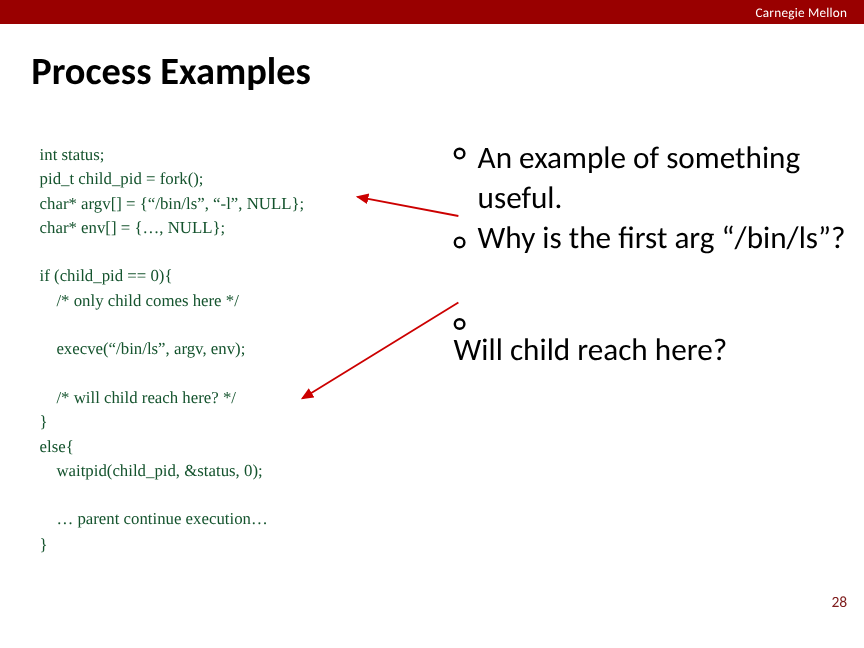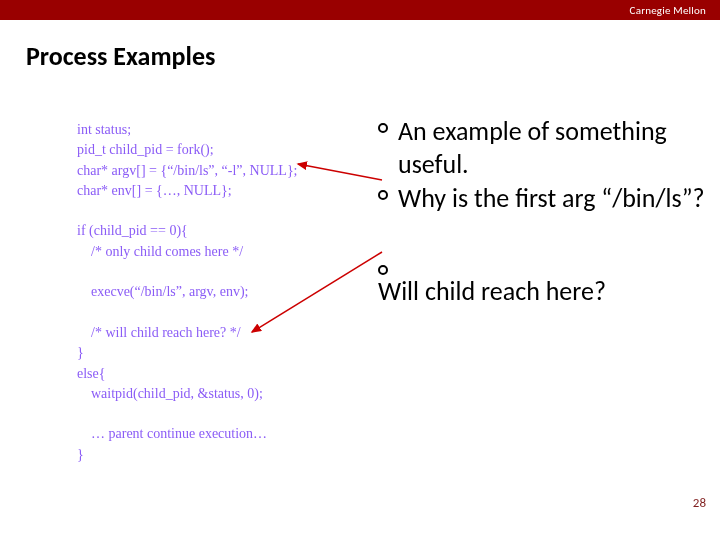--- a/index.html
+++ b/index.html
@@ -1,26 +1,26 @@
 <!DOCTYPE html>
 <html><head>
 <meta charset="utf-8">
 <style>
   * { margin: 0; padding: 0; box-sizing: border-box; }
   html, body { width: 720px; height: 540px; background: #fff; font-family: Calibri, Arial, sans-serif; position: relative; }
   .slide { width: 720px; height: 520px; position: relative; }
   .topbar { width: 100%; height: 20px; background: #990000; display: flex; justify-content: flex-end; align-items: center; padding-right: 14px; }
   .topbar-text { color: #fff; font-size: 11px; font-weight: 400; letter-spacing: 0.2px; }
-  .title { position: absolute; left: 26px; top: 40px; font-size: 26px; font-weight: 700; color: #000; font-family: Calibri, Arial, sans-serif; }
-  .code { position: absolute; left: 33px; top: 120px; font-family: "Comic Sans MS", cursive; font-size: 14px; line-height: 1.45; color: #8b5cf6; white-space: pre; margin-left: 44px; }
+  .title { position: absolute; left: 26px; top: 40px; font-size: 32px; font-weight: 700; color: #000; font-family: Calibri, Arial, sans-serif; }
+  .code { position: absolute; left: 33px; top: 120px; font-family: "Comic Sans MS", cursive; font-size: 14px; line-height: 1.45; color: #14532d; white-space: pre; }
   .bullets { position: absolute; left: 378px; top: 115px; width: 330px; font-size: 26px; color: #000; }
   .bullet { display: flex; align-items: flex-start; margin-bottom: 2px; }
   .bullet .marker { width: 10px; height: 10px; border: 2px solid #000; border-radius: 50%; margin-top: 8px; margin-right: 10px; flex-shrink: 0; }
   .bullet .txt { line-height: 1.25; }
-  .b2 { margin-top: 0px; }
+  .b2 { margin-top: 0px; align-items: center; }
   .b3 { margin-top: 42px; flex-direction: column; }
   .pagenum { position: absolute; right: 14px; bottom: 10px; font-size: 13px; color: #7f1d1d; }
   
   .arrow { position: absolute; pointer-events: none; }
 </style>
 </head>
 <body>
 
 <div class="slide">
 

